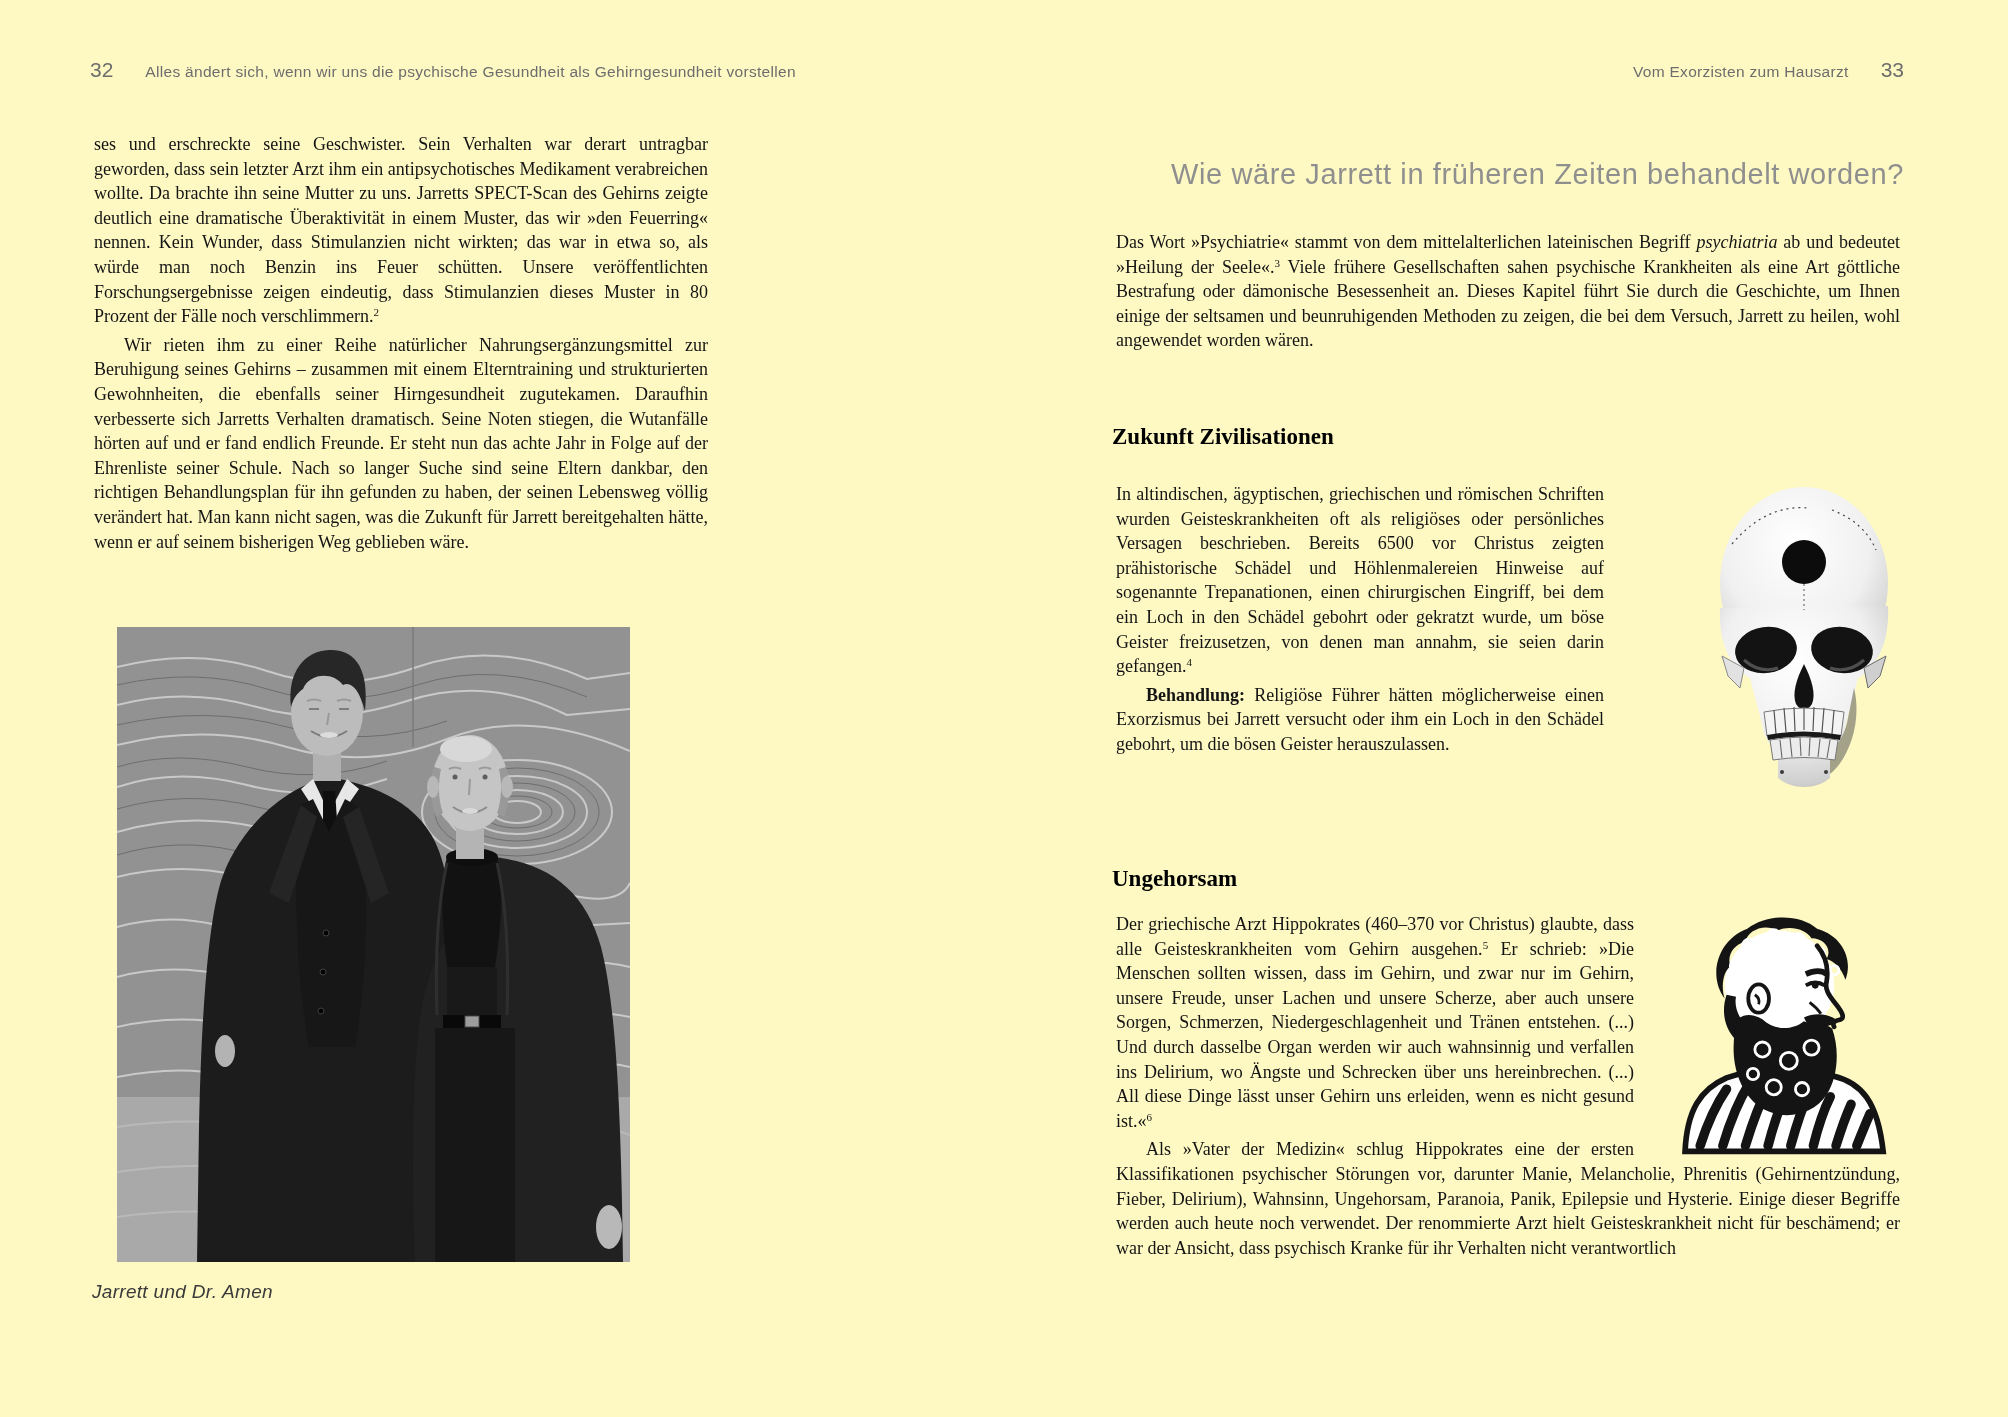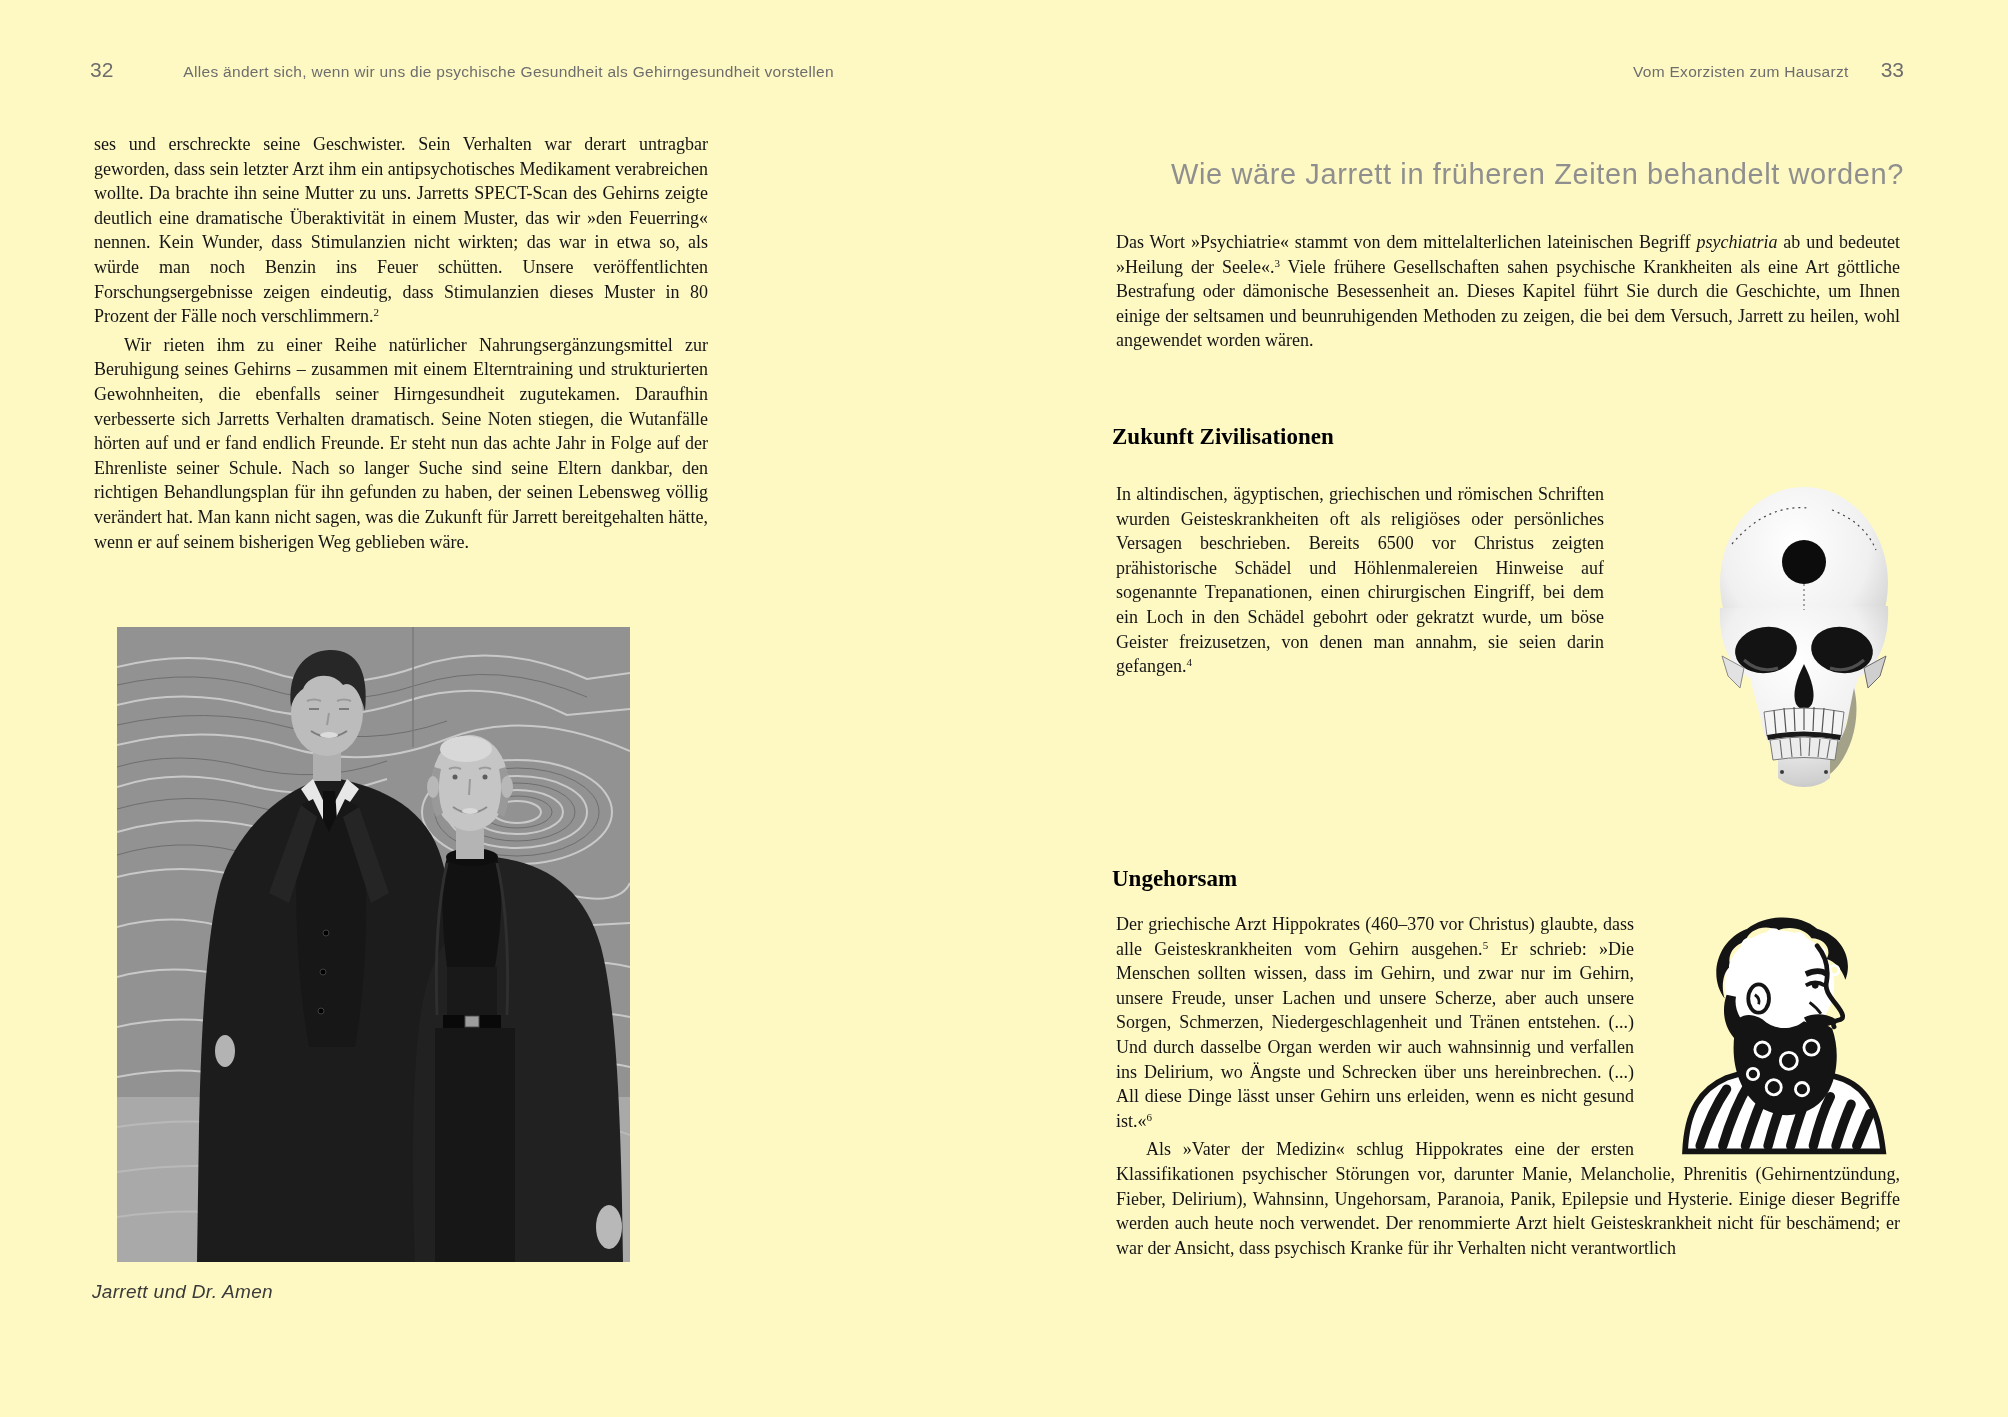--- a/index.html
+++ b/index.html
@@ -2,21 +2,21 @@
 <html lang="de"><head>
 <meta charset="utf-8">
 <style>
   html,body{margin:0;padding:0;background:#e9e9e9;}
   .sheet{position:relative;width:2008px;height:1417px;background:#fef9c3;overflow:hidden;
          font-family:"Liberation Serif","DejaVu Serif",serif;color:#141414;}
 
   
   .running-row{position:absolute;display:flex;gap:32px;align-items:baseline;}
   .running{font-family:"Liberation Sans","DejaVu Sans",sans-serif;color:#6d6d6d;
-           font-size:15.5px;letter-spacing:0.3px;font-weight:400;margin-left:38px;}
+           font-size:15.5px;letter-spacing:0.3px;font-weight:400;}
   .pagenum{font-family:"Liberation Sans","DejaVu Sans",sans-serif;color:#6d6d6d;
            font-size:21px;font-weight:400;}
   .lp-header{left:90px;top:58px;}
   .rp-header{left:1112px;top:58px;width:792px;justify-content:flex-end;}
 
   
   .bodytext{font-size:18px;line-height:24.6px;text-align:justify;hyphens:auto;}
   .bodytext p{margin:4px;}
   .indent{text-indent:30px;}
   sup{font-size:11px;line-height:0;vertical-align:6px;}
@@ -229,20 +229,21 @@
               <path d="M96,260 L97,278"></path>
             <path d="M106,260 L105,278"></path>
               <path d="M116,261 L114,279"></path>
               <path d="M126,262 L123,280"></path>
           </g>
           <circle cx="78" cy="294" r="2" fill="#3a3a3a"></circle>
           <circle cx="122" cy="294" r="2" fill="#3a3a3a"></circle>
         </svg>
       </div>
       <p><span>In altindischen, ägyptischen, griechischen und römischen Schriften wurden Geisteskrankheiten oft als religiöses oder persönliches Versagen beschrieben. Bereits 6500 vor Christus zeigten prähistorische Schädel und Höhlenmalereien Hinweise auf sogenannte Trepanationen, einen chirurgischen Eingriff, bei dem ein Loch in den Schädel gebohrt oder gekratzt wurde, um böse Geister freizusetzen, von denen man annahm, sie seien darin gefangen.</span><sup>4</sup></p>
+      <p class="indent"><span class="bold">Behandlung:</span><span> Religiöse Führer hätten möglicherweise einen Exorzismus bei Jarrett versucht oder ihm ein Loch in den Schädel gebohrt, um die bösen Geister herauszulassen.</span></p>
     </div>
 
     <h2 class="section-head rp-hip-head" style="margin:0;">Ungehorsam</h2>
 
     <div class="rp-hip bodytext">
       <div class="float-hippo">
 
         <svg viewBox="0 0 250 265" width="236" height="250">
           <path d="M18,258 C20,215 34,192 62,180 L95,170 L175,178 C205,185 222,205 228,258 Z" fill="#ffffff" stroke="#141414" stroke-width="6"></path>
           <g stroke="#141414" stroke-width="10" stroke-linecap="round" fill="none">

